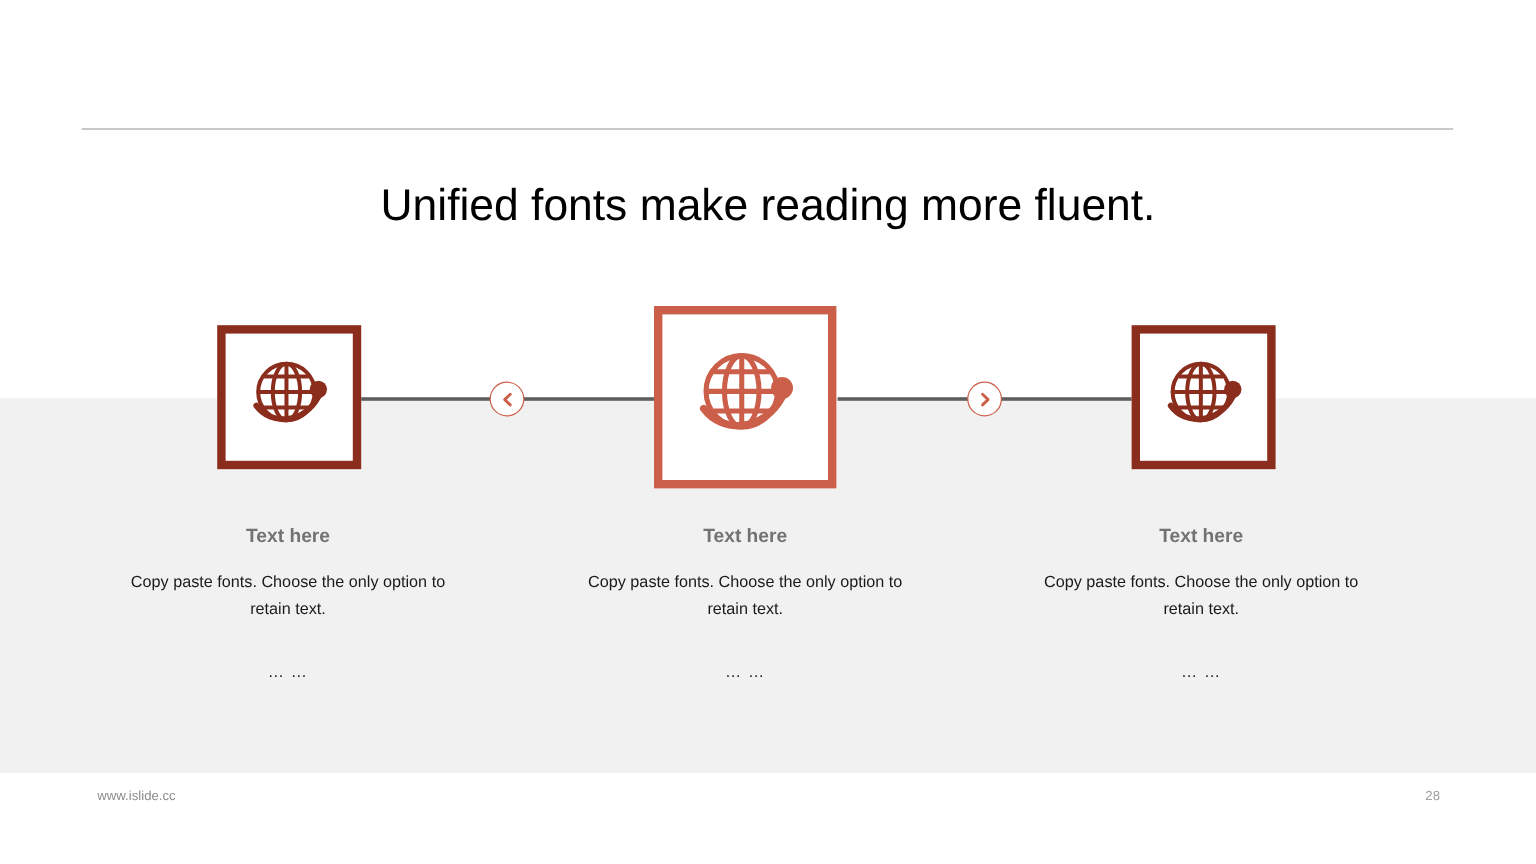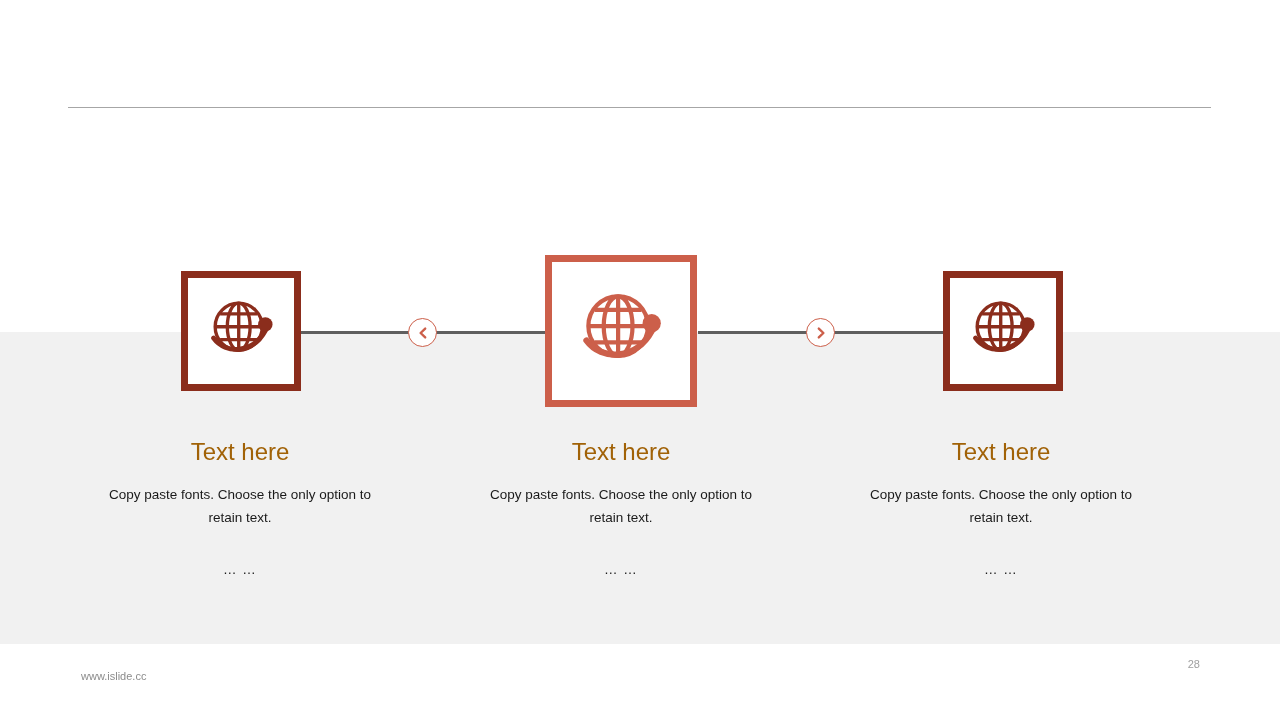--- a/index.html
+++ b/index.html
@@ -112,23 +112,23 @@
     position: absolute;
     top: 438px;
     width: 330px;
     text-align: center;
   }
   .col-1 { left: 75px; }
   .col-2 { left: 456px; }
   .col-3 { left: 836px; }
 
   .col-head {
-    font-size: 24px;
-    font-weight: normal;
-    color: #a16207;
+    font-size: 16px;
+    font-weight: bold;
+    color: #737373;
     margin: 0 0 16px 0;
     line-height: 1.2;
   }
   .col-body {
     font-size: 13.5px;
     font-weight: 400;
     color: #1a1a1a;
     line-height: 1.7;
     margin: 17px auto;
     width: 290px;
@@ -140,39 +140,39 @@
     letter-spacing: 1px;
   }
 
   
   .footer-url {
     position: absolute;
     left: 81px;
     top: 658px;
     font-size: 11px;
     color: #8c8c8c;
-    margin-top: 12px;
   }
   .footer-page {
     position: absolute;
     right: 80px;
     top: 658px;
     font-size: 11px;
     color: #a0a0a0;
   }
 </style>
 </head>
 <body>
 
 <div id="slide">
 
   <div class="band"></div>
 
   <div class="top-rule"></div>
 
+  <div class="title">Unified fonts make reading more fluent.</div>
 
   <div class="conn conn-1"></div>
   <div class="conn conn-2"></div>
 
   <div class="chev chev-left">
     <span>
       <svg width="14" height="14" viewBox="0 0 14 14">
         <path d="M9.2 2.6 L4.6 7 L9.2 11.4" fill="none" stroke="#cc5f4a" stroke-width="2.4" stroke-linecap="round" stroke-linejoin="round"></path>
       </svg>
     </span>

